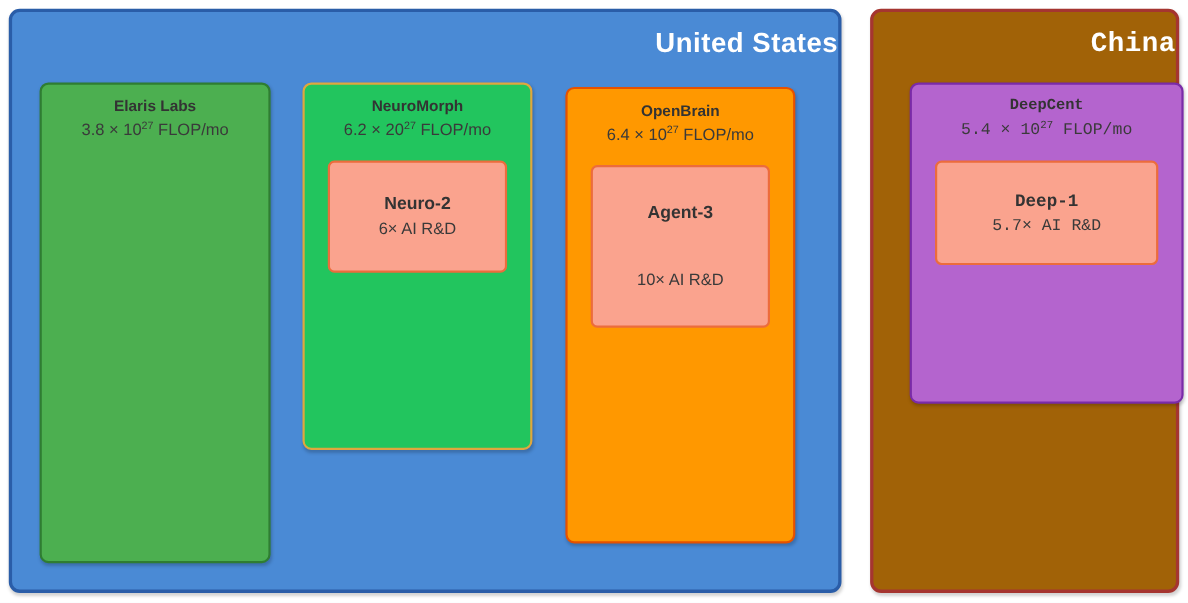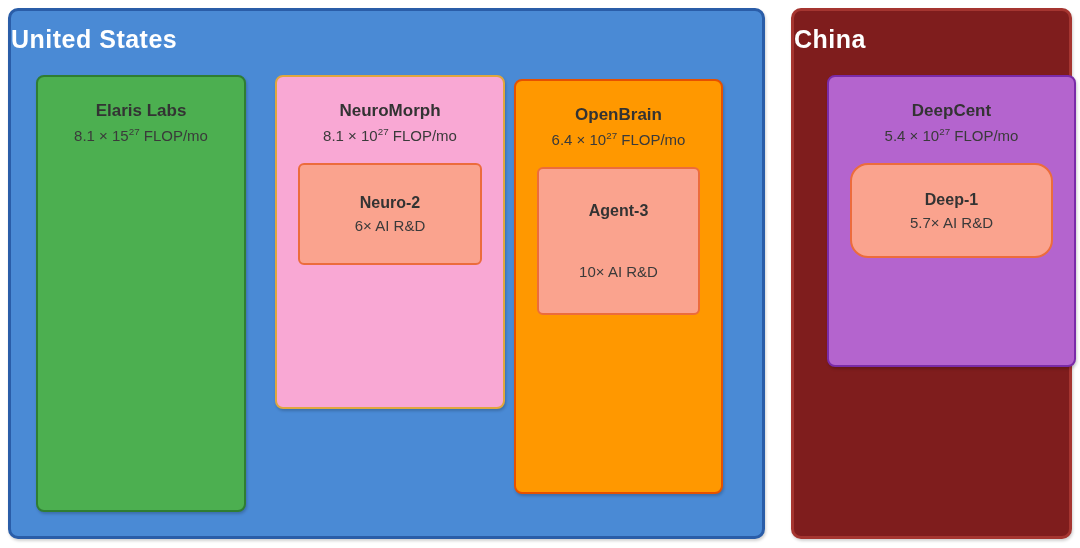--- a/index.html
+++ b/index.html
@@ -18,59 +18,60 @@
     box-sizing: border-box;
     box-shadow: 1px 2px 3px rgba(0,0,0,0.18);
   }
   .country-box.us {
     left: 8px; top: 8px; width: 757px; height: 531px;
     background: #4a8ad5;
     border-color: #2a5da8;
   }
   .country-box.china {
     left: 791px; top: 8px; width: 281px; height: 531px;
-    background: #7f1d1d;
+    background: #a16207;
     border-color: #a53530;
+    font-family: Liberation Mono, monospace;
   }
   .country-title {
     margin-top: 14px;
-    text-align: left;
+    text-align: right;
     color: #ffffff;
     font-size: 25px;
     font-weight: bold;
     letter-spacing: 0.5px;
   }
   .lab-box {
     position: absolute;
     border-radius: 8px;
     border: 2px solid;
     box-sizing: border-box;
     box-shadow: 1px 2px 3px rgba(0,0,0,0.20);
   }
   .lab-box.elaris {
     left: 25px; top: 64px; width: 210px; height: 437px;
     background: #4caf50; border-color: #2f7d32;
   }
   .lab-box.neuromorph {
-    left: 264px; top: 64px; width: 230px; height: 334px;
-    background: #f9a8d4; border-color: #e0a73e;
+    left: 264px; top: 64px; width: 209px; height: 334px;
+    background: #22c55e; border-color: #e0a73e;
   }
   .lab-box.openbrain {
     left: 503px; top: 68px; width: 209px; height: 415px;
     background: #ff9800; border-color: #e65100;
   }
   .lab-box.deepcent {
     left: 33px; top: 64px; width: 249px; height: 292px;
     background: #b464ce; border-color: #7a2ba8;
   }
   .lab-title {
-    margin-top: 24px;
+    margin-top: 11px;
     text-align: center;
     color: #333333;
-    font-size: 17px;
+    font-size: 14px;
     font-weight: bold;
   }
   .lab-flop {
     margin-top: 6px;
     text-align: center;
     color: #3a3a3a;
     font-size: 15px;
   }
   .lab-flop sup {
     font-size: 0.65em;
@@ -84,21 +85,21 @@
     border: 2px solid;
     box-sizing: border-box;
     display: flex;
     flex-direction: column;
     justify-content: center;
     align-items: center;
   }
   .model-box.elara   { height: 80px;  background: #cedc5c; border-color: #a6ac2e; }
   .model-box.neuro   { height: 102px; background: #faa38e; border-color: #ec6c3c; }
   .model-box.agent   { height: 148px; background: #faa38e; border-color: #ec6c3c; gap: 38px; }
-  .model-box.deep    { height: 95px;  background: #faa38e; border-color: #ec6c3c; border-radius: 18px; }
+  .model-box.deep    { height: 95px;  background: #faa38e; border-color: #ec6c3c; }
   .model-title {
     color: #333333;
     font-size: 16px;
     font-weight: bold;
   }
   .model-rnd {
     margin-top: 5px;
     color: #3a3a3a;
     font-size: 15px;
   }
@@ -106,26 +107,26 @@
 </head>
 <body>
 
 <div id="canvas">
 
   <div class="country-box us">
     <div class="country-title">United States</div>
 
     <div class="lab-box elaris">
       <div class="lab-title">Elaris Labs</div>
-      <div class="lab-flop"><span>8.1 × 15</span><sup>27</sup><span> FLOP/mo</span></div>
+      <div class="lab-flop"><span>3.8 × 10</span><sup>27</sup><span> FLOP/mo</span></div>
     </div>
 
     <div class="lab-box neuromorph">
       <div class="lab-title">NeuroMorph</div>
-      <div class="lab-flop"><span>8.1 × 10</span><sup>27</sup><span> FLOP/mo</span></div>
+      <div class="lab-flop"><span>6.2 × 20</span><sup>27</sup><span> FLOP/mo</span></div>
       <div class="model-box neuro">
         <div class="model-title">Neuro-2</div>
         <div class="model-rnd">6× AI R&amp;D</div>
       </div>
     </div>
 
     <div class="lab-box openbrain">
       <div class="lab-title">OpenBrain</div>
       <div class="lab-flop"><span>6.4 × 10</span><sup>27</sup><span> FLOP/mo</span></div>
       <div class="model-box agent">

